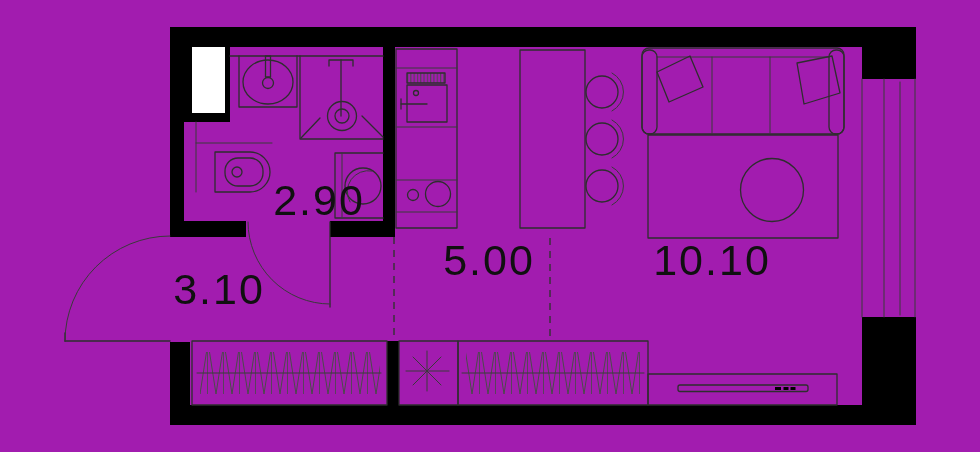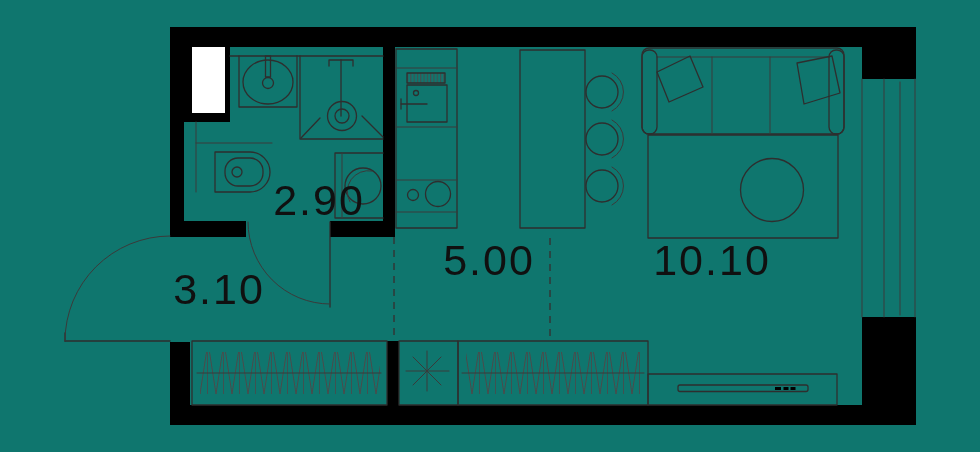--- a/index.html
+++ b/index.html
@@ -1,16 +1,16 @@
 <!DOCTYPE html>
 <html><head>
 <meta charset="utf-8">
 <style>
   html,body{margin:0;padding:0;background:#ffffff;}
-  .stage{position:relative;width:980px;height:452px;background:#0f766e;overflow:hidden;
+  .stage{position:relative;width:980px;height:452px;background:#a21caf;overflow:hidden;
          font-family:"Liberation Sans",sans-serif;}
   svg{display:block}
   .wall{fill:#000000;stroke:none}
   .hole{fill:#ffffff;stroke:none}
   .line{fill:none;stroke:#2e2e2e;stroke-width:1.3;stroke-linejoin:round;stroke-linecap:round}
   .thin{fill:none;stroke:#3a3a3a;stroke-width:1;stroke-linecap:round}
   .dashed{fill:none;stroke:#333333;stroke-width:1.4;stroke-dasharray:7 6}
   .hatchline{stroke:#4a4a4a;stroke-width:1}
   .fillblack{fill:#000000;stroke:none}
   .label{font-family:"Liberation Sans",sans-serif;font-size:43px;letter-spacing:2px;

